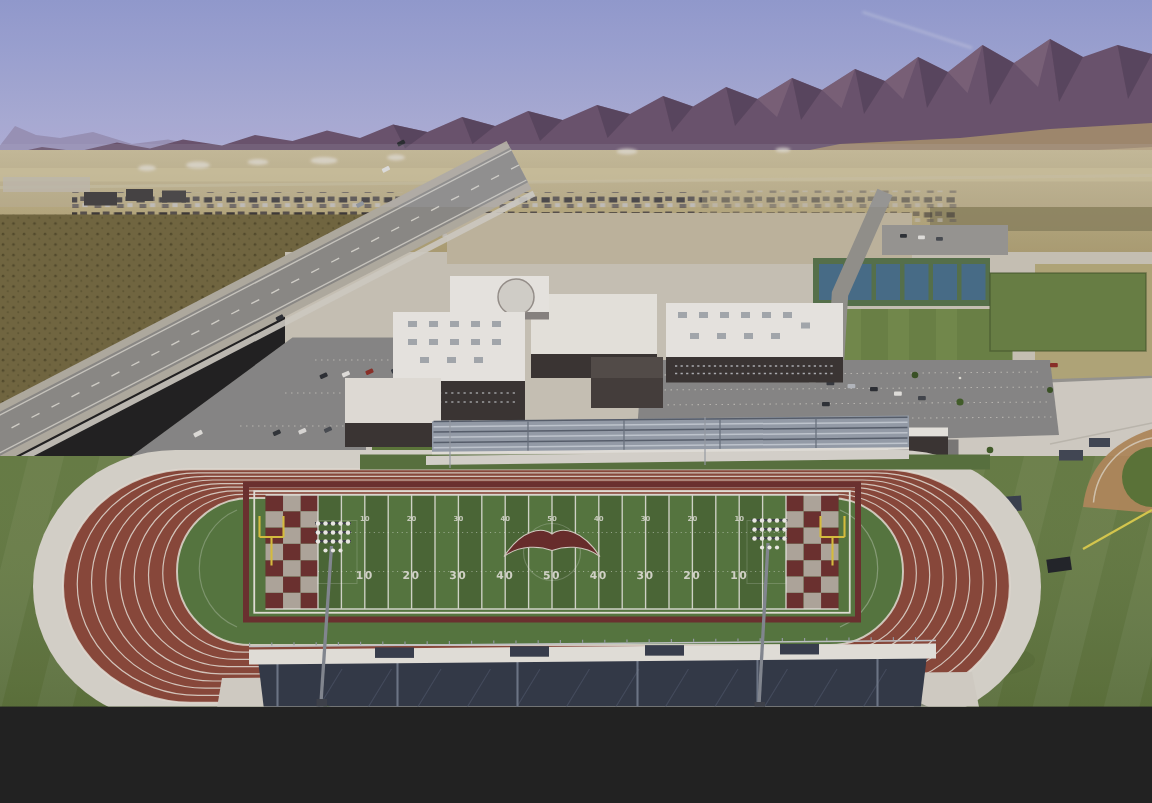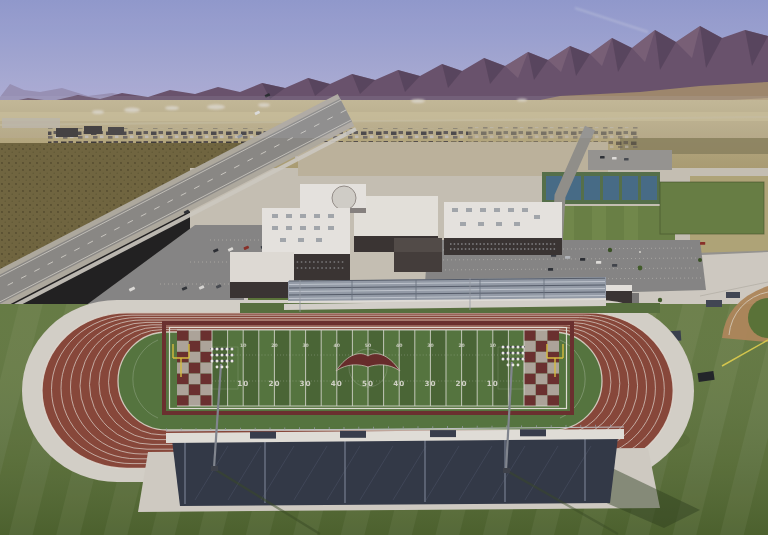--- a/index.html
+++ b/index.html
@@ -1,16 +1,16 @@
 <!DOCTYPE html>
 <html><head>
 <meta charset="utf-8">
 <style>
   html,body{margin:0;padding:0;background:#222;}
-  .stage{position:relative;width:768px;height:535px;overflow:hidden;font-family:"DejaVu Sans",sans-serif;}
+  .stage{position:relative;width:768px;height:471px;overflow:hidden;font-family:"DejaVu Sans",sans-serif;}
   svg{position:absolute;inset:0;display:block;}
 </style>
 </head>
 <body>
 
 <div class="stage">
 <svg viewBox="0 0 768 535" width="768" height="535">
   <defs>
     <linearGradient id="sky" x1="0" y1="0" x2="0" y2="1">
       <stop offset="0" stop-color="#96a0d4"></stop>

